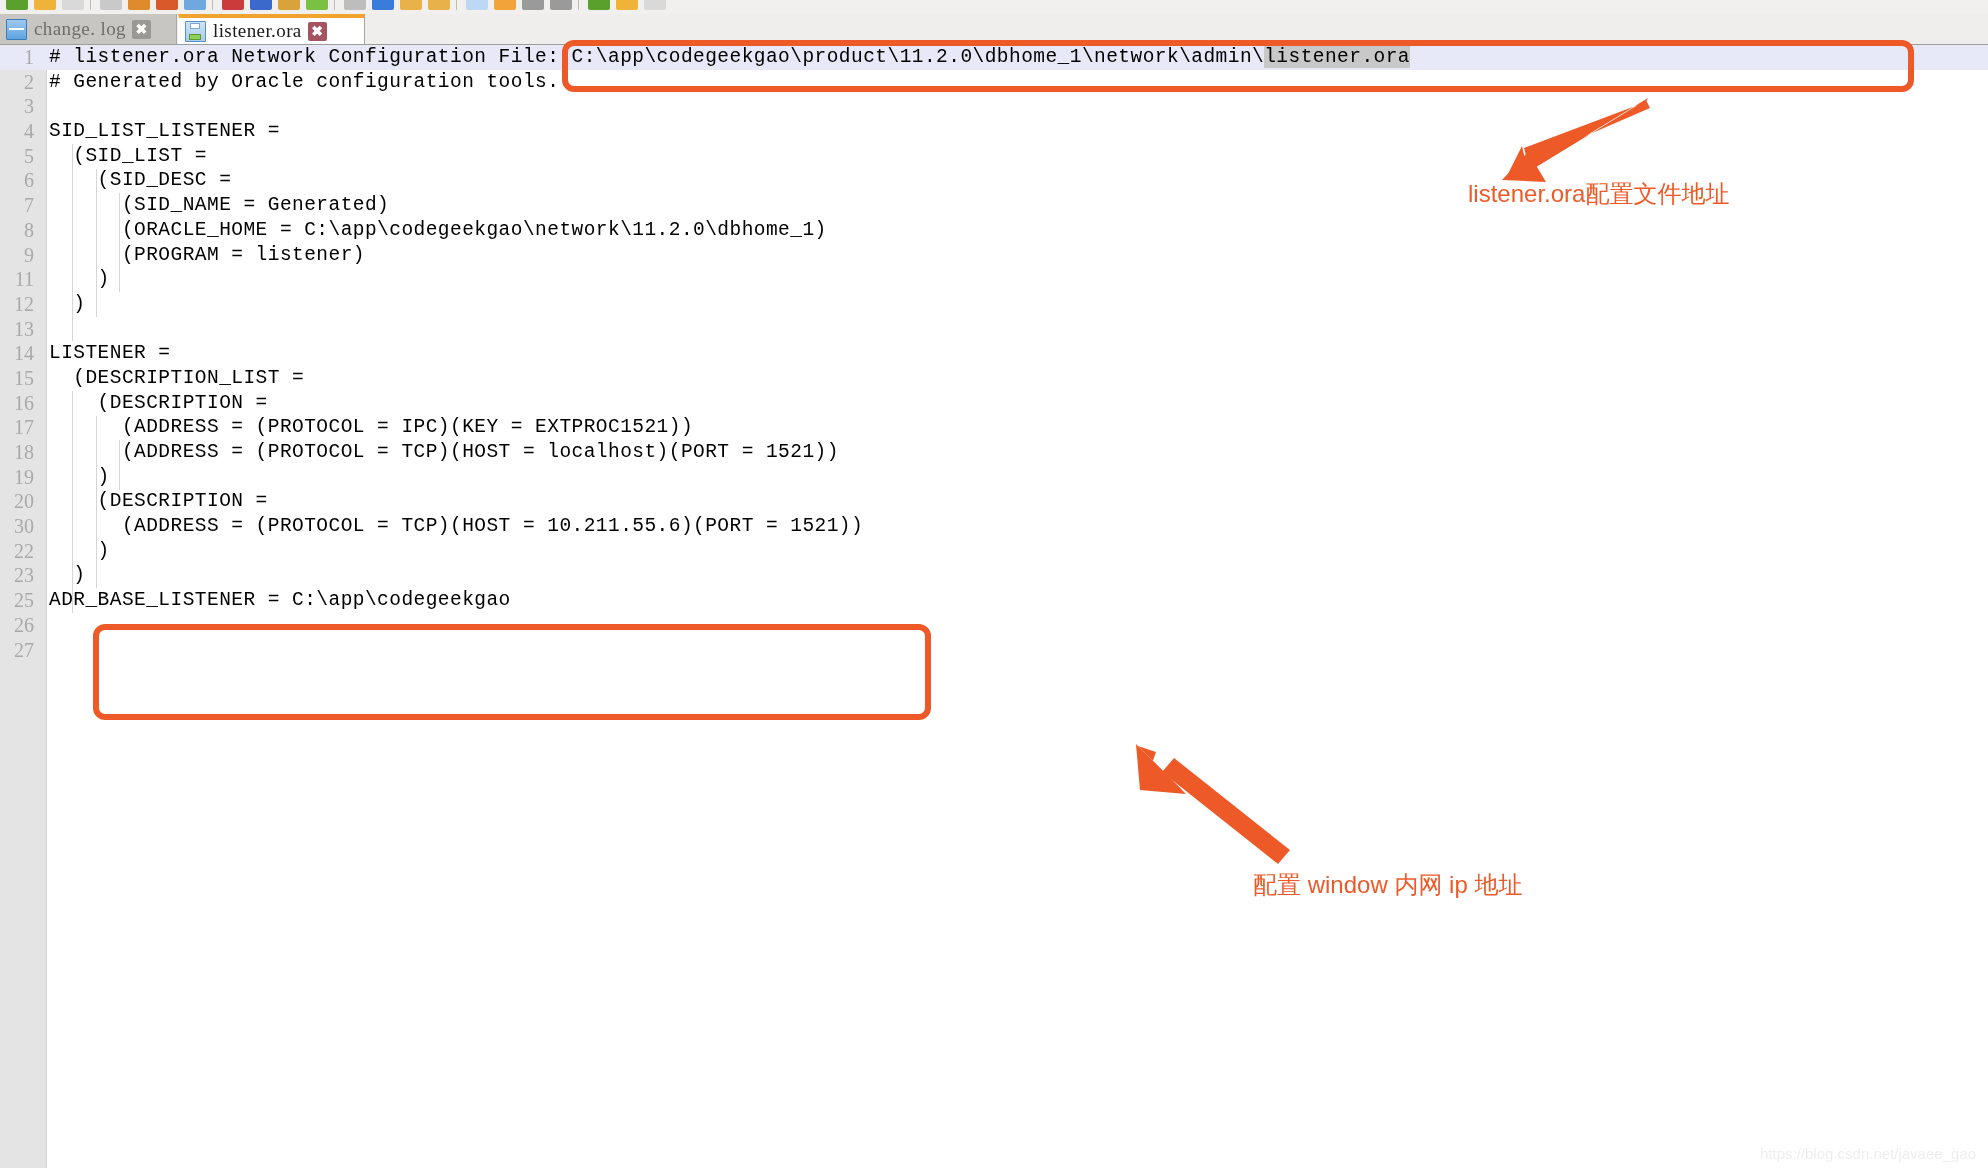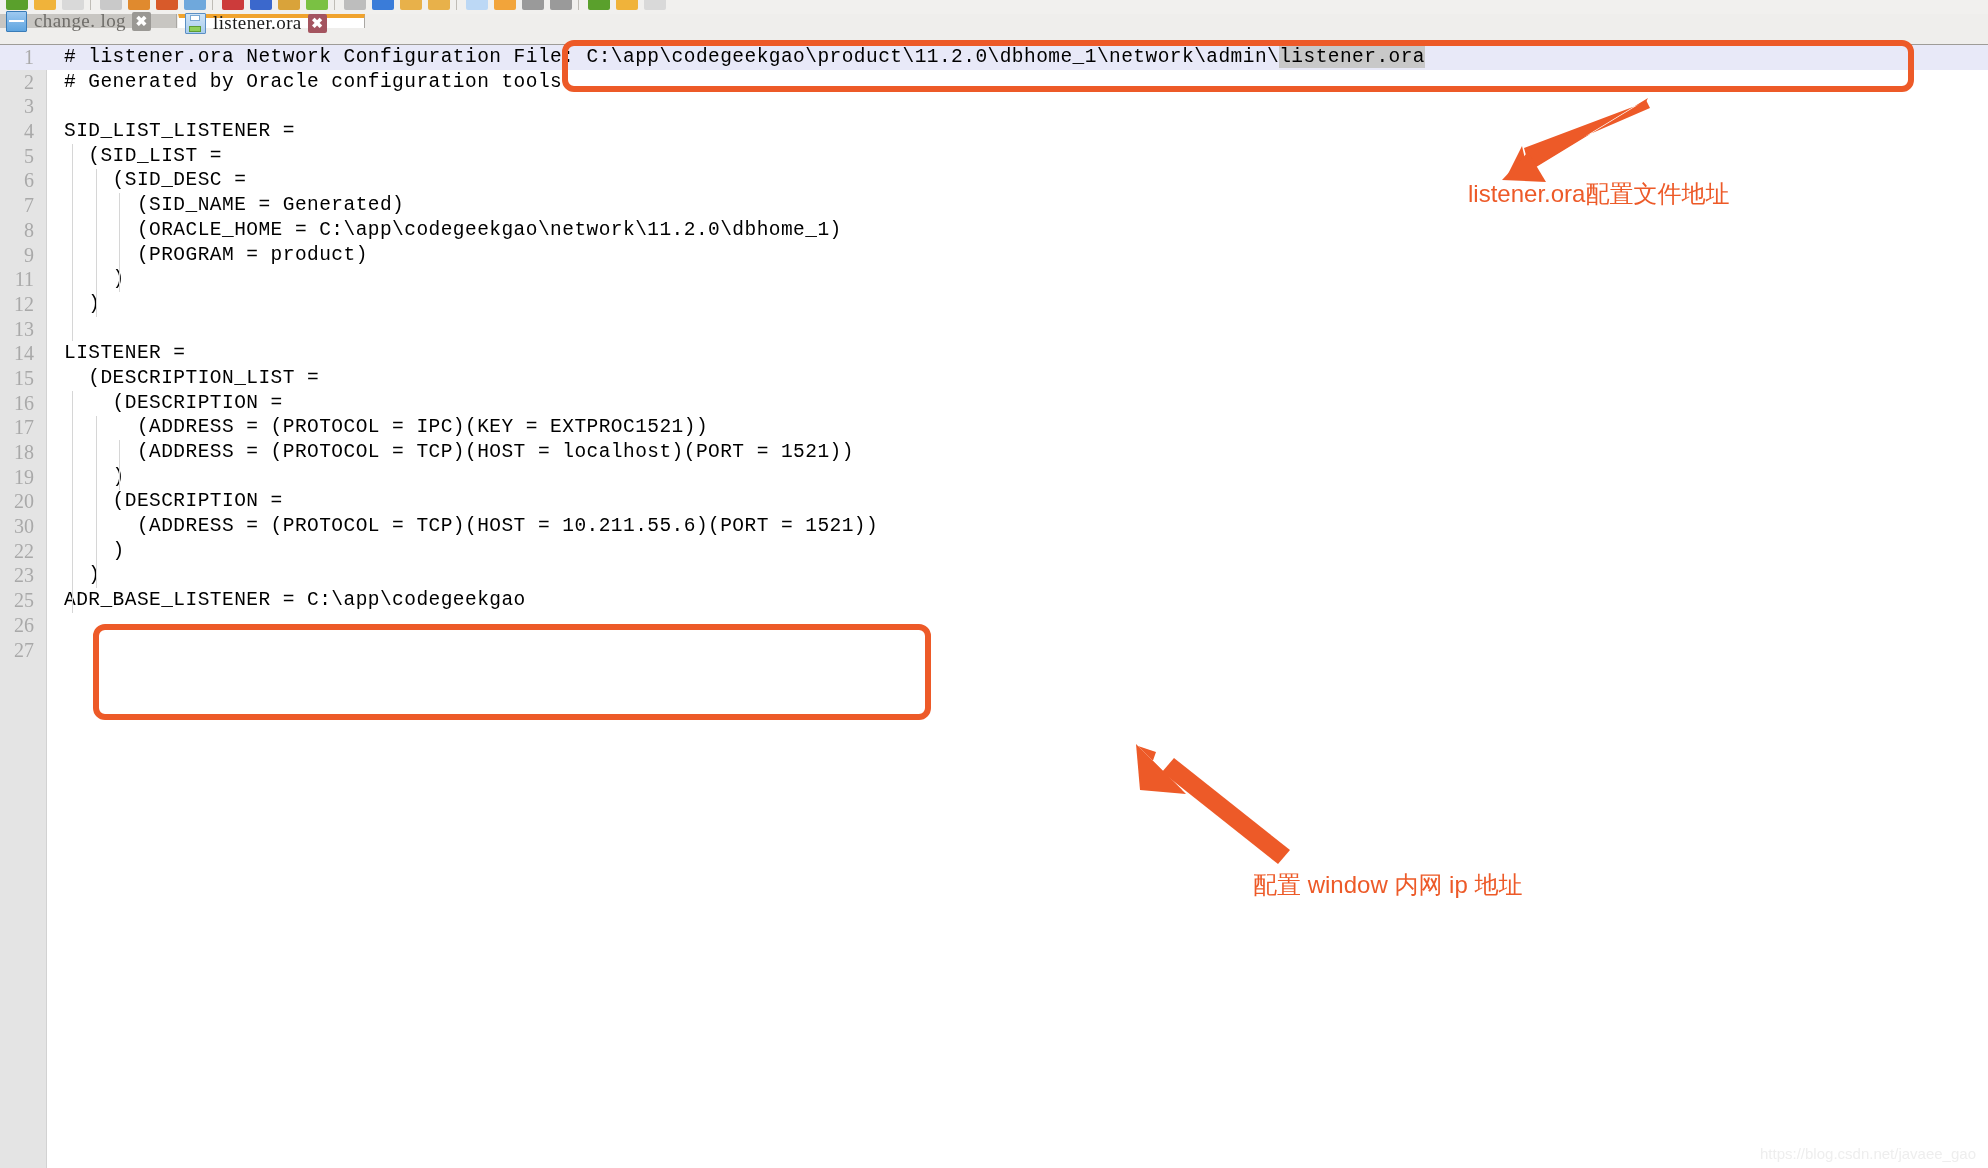--- a/index.html
+++ b/index.html
@@ -32,21 +32,21 @@
   }
 
   
   #tabbar {
     position: absolute; left: 0; top: 14px;
     width: 1988px; height: 30px;
     background: #efeeec;
     border-bottom: 1px solid #9e9c98;
   }
   .tab {
-    position: absolute; top: 0; height: 14px;
+    position: absolute; top: 0; height: 30px;
     display: flex; align-items: center;
     box-sizing: border-box;
     font-family: "Liberation Serif", serif;
     font-size: 19px;
     padding: 0 6px 0 6px;
     white-space: nowrap;
   }
   .tab.inactive {
     left: 0; width: 177px;
     background: #c8c6c2;
@@ -143,21 +143,20 @@
     font-family: "Liberation Serif", serif;
     font-size: 20px;
     color: #a9a9a9;
   }
   .ctext {
     position: absolute; left: 49px; top: 0;
     font-family: "Liberation Mono", monospace;
     font-size: 19.5px;
     color: #000000;
     letter-spacing: 0.45px;
-    margin-left: 15px;
   }
   .sel { background: #c8c8c8; }
   .caret {
     display: inline-block; width: 0;
     border-left: 1px solid #4b3aa8;
     height: 18px; vertical-align: -3px;
     margin: 0 -1px 0 0;
   }
 
   
@@ -252,21 +251,21 @@
   <div id="gutter-fold"></div>
   <div class="codearea" id="codearea">
       <div class="crow hl"><span class="lnum">1</span><span class="ctext"># listener.ora Network Configuration File: C:\app\codegeekgao\product\11.2.0\dbhome_1\network\admin\<span class="caret"></span><span class="sel">listener.ora</span></span></div>
       <div class="crow"><span class="lnum">2</span><span class="ctext"># Generated by Oracle configuration tools.</span></div>
       <div class="crow"><span class="lnum">3</span><span class="ctext"></span></div>
       <div class="crow"><span class="lnum">4</span><span class="ctext">SID_LIST_LISTENER =</span></div>
       <div class="crow"><span class="lnum">5</span><span class="ctext">  (SID_LIST =</span></div>
       <div class="crow"><span class="lnum">6</span><span class="ctext">    (SID_DESC =</span></div>
       <div class="crow"><span class="lnum">7</span><span class="ctext">      (SID_NAME = Generated)</span></div>
       <div class="crow"><span class="lnum">8</span><span class="ctext">      (ORACLE_HOME = C:\app\codegeekgao\network\11.2.0\dbhome_1)</span></div>
-      <div class="crow"><span class="lnum">9</span><span class="ctext">      (PROGRAM = product)</span></div>
+      <div class="crow"><span class="lnum">9</span><span class="ctext">      (PROGRAM = listener)</span></div>
       <div class="crow"><span class="lnum">11</span><span class="ctext">    )</span></div>
       <div class="crow"><span class="lnum">12</span><span class="ctext">  )</span></div>
       <div class="crow"><span class="lnum">13</span><span class="ctext"></span></div>
       <div class="crow"><span class="lnum">14</span><span class="ctext">LISTENER =</span></div>
       <div class="crow"><span class="lnum">15</span><span class="ctext">  (DESCRIPTION_LIST =</span></div>
       <div class="crow"><span class="lnum">16</span><span class="ctext">    (DESCRIPTION =</span></div>
       <div class="crow"><span class="lnum">17</span><span class="ctext">      (ADDRESS = (PROTOCOL = IPC)(KEY = EXTPROC1521))</span></div>
       <div class="crow"><span class="lnum">18</span><span class="ctext">      (ADDRESS = (PROTOCOL = TCP)(HOST = localhost)(PORT = 1521))</span></div>
       <div class="crow"><span class="lnum">19</span><span class="ctext">    )</span></div>
       <div class="crow"><span class="lnum">20</span><span class="ctext">    (DESCRIPTION =</span></div>

